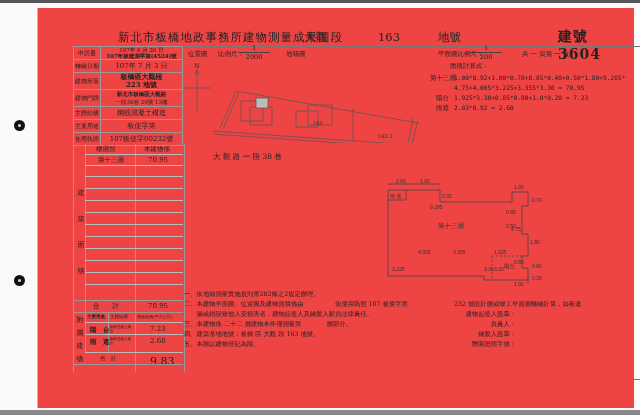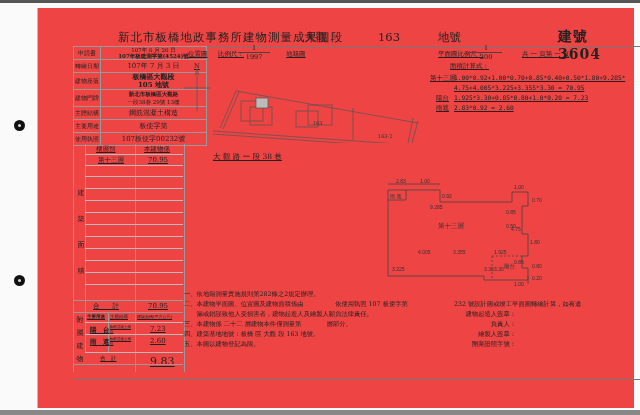--- a/index.html
+++ b/index.html
@@ -7,28 +7,28 @@
   .topbar{position:absolute;left:0;top:0;width:640px;height:3px;background:#555;}
   .botbar{position:absolute;left:0;top:410px;width:640px;height:5px;background:#888;}
   .leftedge{position:absolute;left:37px;top:8px;width:1px;height:400px;background:#bbb;}
   .hole{position:absolute;width:11px;height:11px;border-radius:50%;background:#111;}
   .hole::after{content:"";position:absolute;left:4px;top:4px;width:3px;height:3px;border-radius:50%;background:#ddd;}
   .page{position:absolute;left:38px;top:8px;width:596px;height:400px;background:#ef4444;}
   .title{position:absolute;left:80px;top:22px;font-size:11.5px;letter-spacing:1px;}
   .t-seg{position:absolute;top:22px;font-size:11.5px;}
   .bldno{position:absolute;left:548px;top:20px;font-size:14px;font-weight:bold;letter-spacing:1px;}
   .frame{position:absolute;left:35px;top:38px;width:590px;height:334px;border:1px solid #777;box-sizing:border-box;}
-  .lt{position:absolute;left:35px;top:38px;width:134px;border-collapse:collapse;font-size:6px;}
+  .lt{position:absolute;left:35px;top:38px;width:110px;border-collapse:collapse;font-size:6px;}
   .lt td{border:1px solid #999;padding:0 1px;height:12px;text-align:center;white-space:nowrap;overflow:hidden;}
   .lab{width:24px;font-size:6px;}
   .val{font-size:7px;}
   .vcol{position:absolute;font-size:7px;line-height:26px;width:12px;text-align:center;}
   .grid-lines div{position:absolute;left:47px;width:98px;height:1px;background:#bbb;}
   .vsplit{position:absolute;width:1px;background:#999;}
-  .txt{position:absolute;font-size:6.5px;white-space:nowrap;text-decoration:underline;}
+  .txt{position:absolute;font-size:6.5px;white-space:nowrap;}
   .mono{font-family:"DejaVu Sans Mono",monospace;}
   .note{position:absolute;left:146px;font-size:6.3px;white-space:nowrap;}
   .sign{position:absolute;font-size:6.3px;white-space:nowrap;text-align:right;width:90px;}
   .frac{position:absolute;text-align:center;font-size:6.5px;}
   .frac .n{border-bottom:1px solid #444;padding:0 14px;}
 </style>
 </head>
 <body>
 
 <div class="topbar"></div>
@@ -55,21 +55,21 @@
           </td>
     </tr>
     <tr>
       <td class="lab">轉繪日期</td>
       <td class="val">107年 7 月 3 日</td>
     </tr>
     <tr>
       <td class="lab">建物座落</td>
       <td class="val" style="line-height:8px;font-weight:bold;">
             <div>板橋區大觀段</div>
-            <div>105  地號</div>
+            <div>223  地號</div>
           </td>
     </tr>
     <tr>
       <td class="lab">建物門牌</td>
       <td class="val" style="line-height:8px;font-size:5.5px;">
             <div style="font-weight:bold;">新北市板橋區大觀路</div>
             <div>一段38巷 29號 13樓</div>
           </td>
     </tr>
     <tr>
@@ -140,21 +140,21 @@
   <div class="txt" style="left:112px;top:329px;font-size:7px;">2.60</div>
   <div style="position:absolute;left:47px;top:344px;width:98px;height:1px;background:#bbb;"></div>
   <div class="txt" style="left:62px;top:347px;font-size:5.5px;">合　計</div>
   <div class="txt" style="left:112px;top:347px;font-size:11px;">9.83</div>
   <div style="position:absolute;left:35px;top:356px;width:110px;height:1px;background:#999;"></div>
 
   <div class="txt" style="left:150px;top:42px;">位置圖</div>
   <div class="txt" style="left:180px;top:42px;">比例尺：</div>
   <div class="frac" style="left:200px;top:36px;">
     <div class="n">1</div>
-    <div>1997</div>
+    <div>2000</div>
   </div>
   <div class="txt" style="left:248px;top:42px;">地籍圖</div>
   <div class="txt" style="left:156px;top:54px;">N</div>
   <svg style="position:absolute;left:140px;top:55px;" width="260" height="80">
     <g stroke="#555" fill="none" stroke-width="0.7">
       <line x1="19" y1="8" x2="19" y2="48"></line>
       <line x1="6" y1="25" x2="33" y2="25"></line>
       <polyline points="17,12 19,6 21,12"></polyline>
       <line x1="42" y1="65" x2="58" y2="28"></line>
       <line x1="45" y1="66" x2="61" y2="29"></line>

